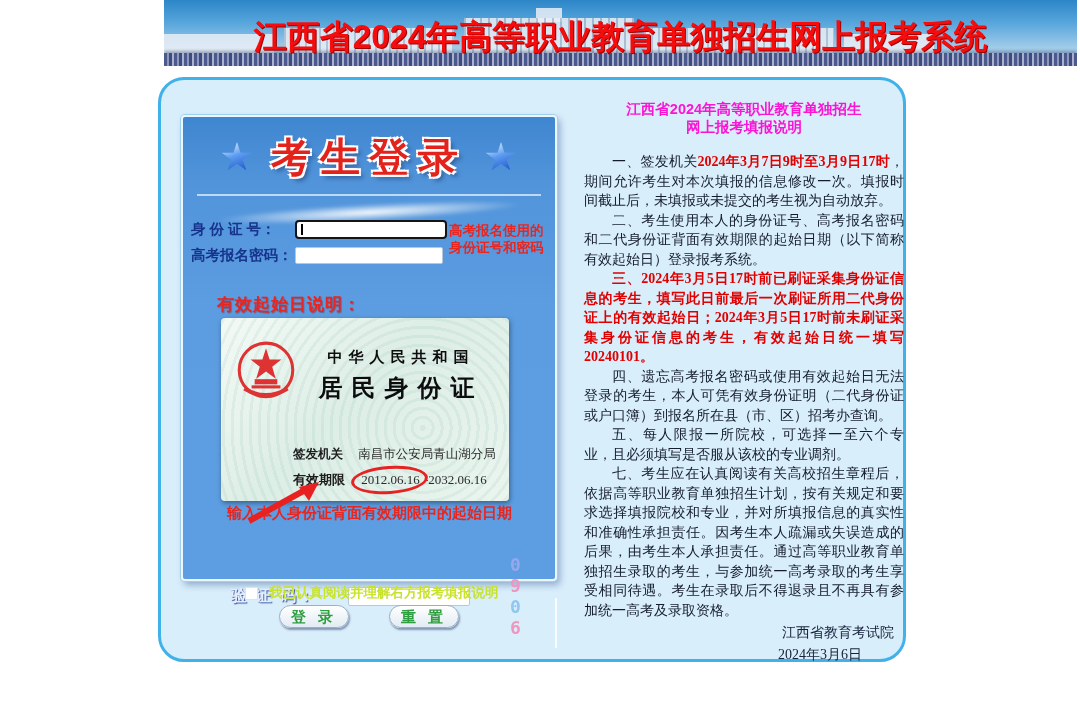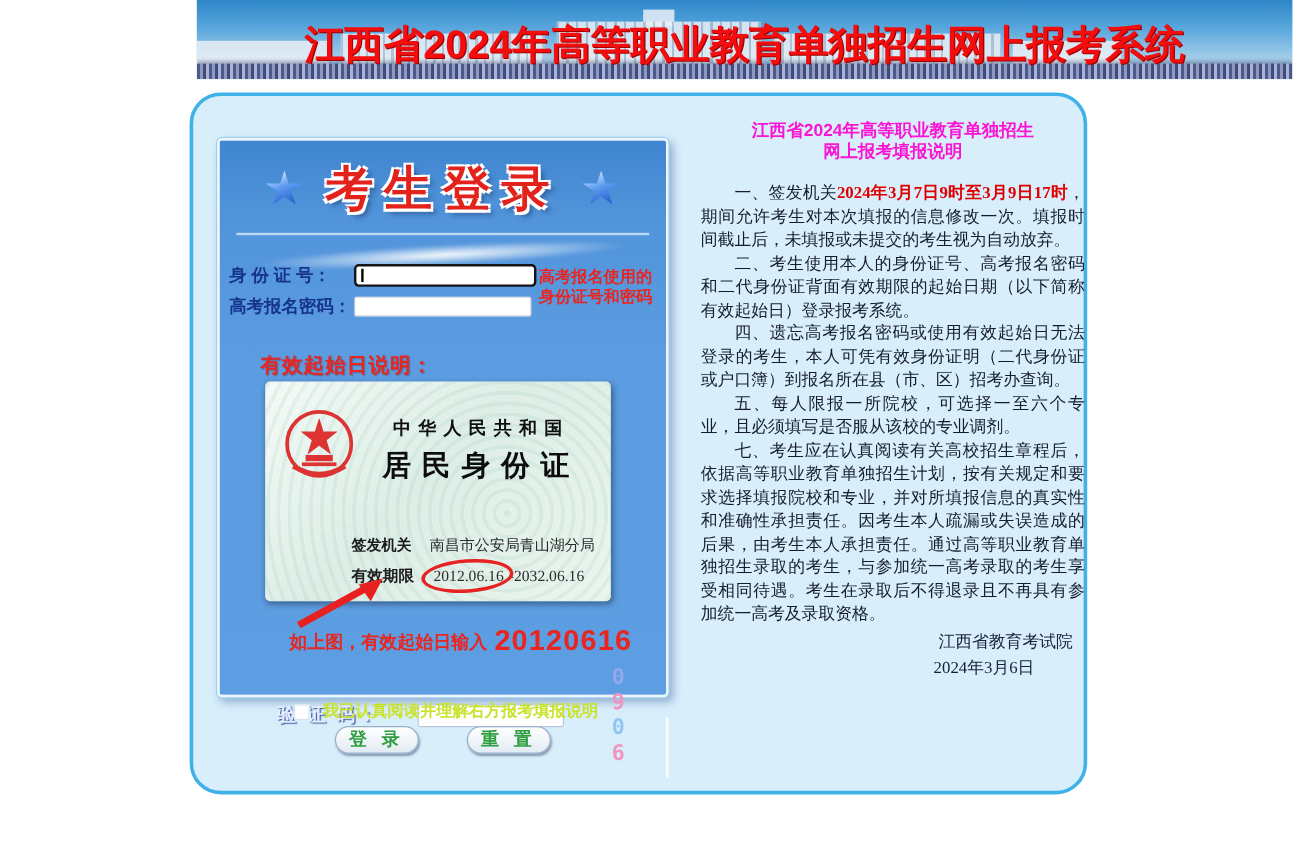--- a/index.html
+++ b/index.html
@@ -180,24 +180,21 @@
         <span id="validity-start">2012.06.16</span>
         <span>-2032.06.16</span>
       </div>
     </div>
 
     <svg id="arrow-svg" viewBox="0 0 88 48">
       <line x1="8" y1="42" x2="66" y2="10" stroke="#e82020" stroke-width="6"></line>
       <polygon points="78,3 58,8 68,22" fill="#e82020"></polygon>
     </svg>
 
-    <div id="note2">
-      <span>如上图，有效起始日输入</span>
-      <span class="big-num">20120616</span>
-    </div>
+    <div id="note1">输入本人身份证背面有效期限中的起始日期</div>
 
     <div id="captcha-row">
       <span id="captcha-label">验 证 码：</span>
       <input id="captcha-input" class="txt-input" type="text" style="">
       <span id="captcha-digits">
         <span style="color: rgb(150, 168, 236);">0</span>
         <span style="color: rgb(240, 149, 192);">9</span>
         <span style="color: rgb(143, 198, 242);">0</span>
         <span style="color: rgb(240, 149, 192);">6</span>
       </span>
@@ -215,20 +212,21 @@
   </div>
 
   <div id="instructions">
     <div id="instr-title">
       <div>江西省2024年高等职业教育单独招生</div>
       <div>网上报考填报说明</div>
     </div>
     <div id="instr-body">
       <p><span>一、签发机关</span><span class="hl">2024年3月7日9时至3月9日17时</span><span>，期间允许考生对本次填报的信息修改一次。填报时间截止后，未填报或未提交的考生视为自动放弃。</span></p>
       <p><span>二、考生使用本人的身份证号、高考报名密码和二代身份证背面有效期限的起始日期（以下简称有效起始日）登录报考系统。</span><span class="hl"></span><span></span></p>
+      <p><span></span><span class="hl">三、2024年3月5日17时前已刷证采集身份证信息的考生，填写此日前最后一次刷证所用二代身份证上的有效起始日；2024年3月5日17时前未刷证采集身份证信息的考生，有效起始日统一填写20240101。</span><span></span></p>
       <p><span>四、遗忘高考报名密码或使用有效起始日无法登录的考生，本人可凭有效身份证明（二代身份证或户口簿）到报名所在县（市、区）招考办查询。</span><span class="hl"></span><span></span></p>
       <p><span>五、每人限报一所院校，可选择一至六个专业，且必须填写是否服从该校的专业调剂。</span><span class="hl"></span><span></span></p>
       <p><span>七、考生应在认真阅读有关高校招生章程后，依据高等职业教育单独招生计划，按有关规定和要求选择填报院校和专业，并对所填报信息的真实性和准确性承担责任。因考生本人疏漏或失误造成的后果，由考生本人承担责任。通过高等职业教育单独招生录取的考生，与参加统一高考录取的考生享受相同待遇。考生在录取后不得退录且不再具有参加统一高考及录取资格。</span><span class="hl"></span><span></span></p>
     </div>
     <div id="signature">
       <div>江西省教育考试院</div>
       <div id="sig-date">2024年3月6日</div>
     </div>
   </div>
 </div>

